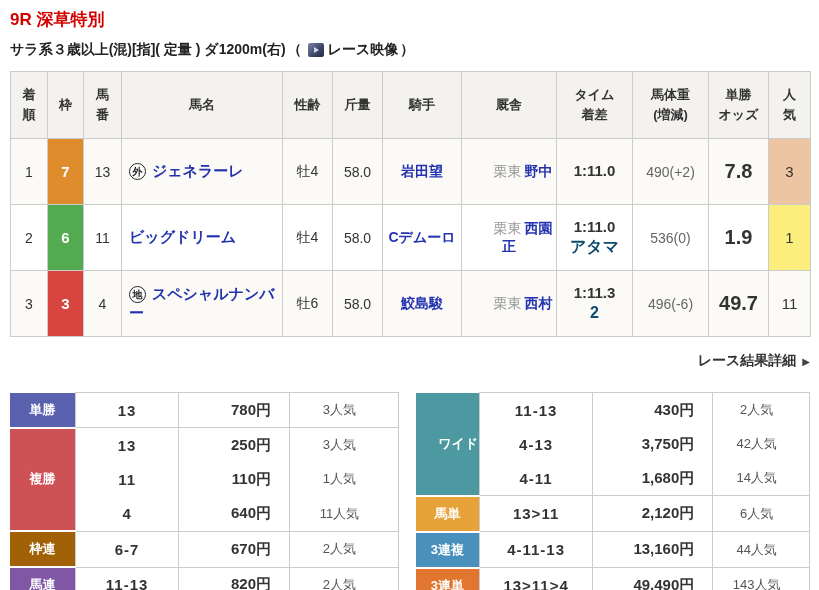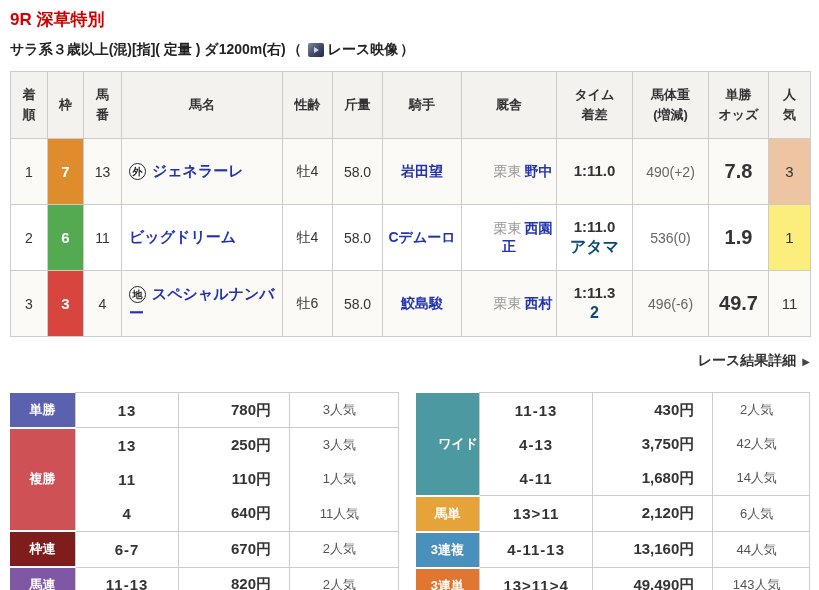--- a/index.html
+++ b/index.html
@@ -215,21 +215,21 @@
           <td class="d pop">1人気</td>
         </tr>
         <tr class="glast">
           <td class="d comb">4</td>
           <td class="d pay">640円</td>
           <td class="d pop">11人気</td>
         </tr>
       </tbody>
       <tbody>
         <tr class="gfirst glast">
-          <td class="bet-label" style="background-color: #7f1d1d;">枠連</td>
+          <td class="bet-label" style="background-color: #a16207;">枠連</td>
           <td class="d comb">6-7</td>
           <td class="d pay">670円</td>
           <td class="d pop">2人気</td>
         </tr>
       </tbody>
       <tbody>
         <tr class="gfirst glast">
           <td class="bet-label" style="background-color: rgb(127, 87, 164);">馬連</td>
           <td class="d comb">11-13</td>
           <td class="d pay">820円</td>

